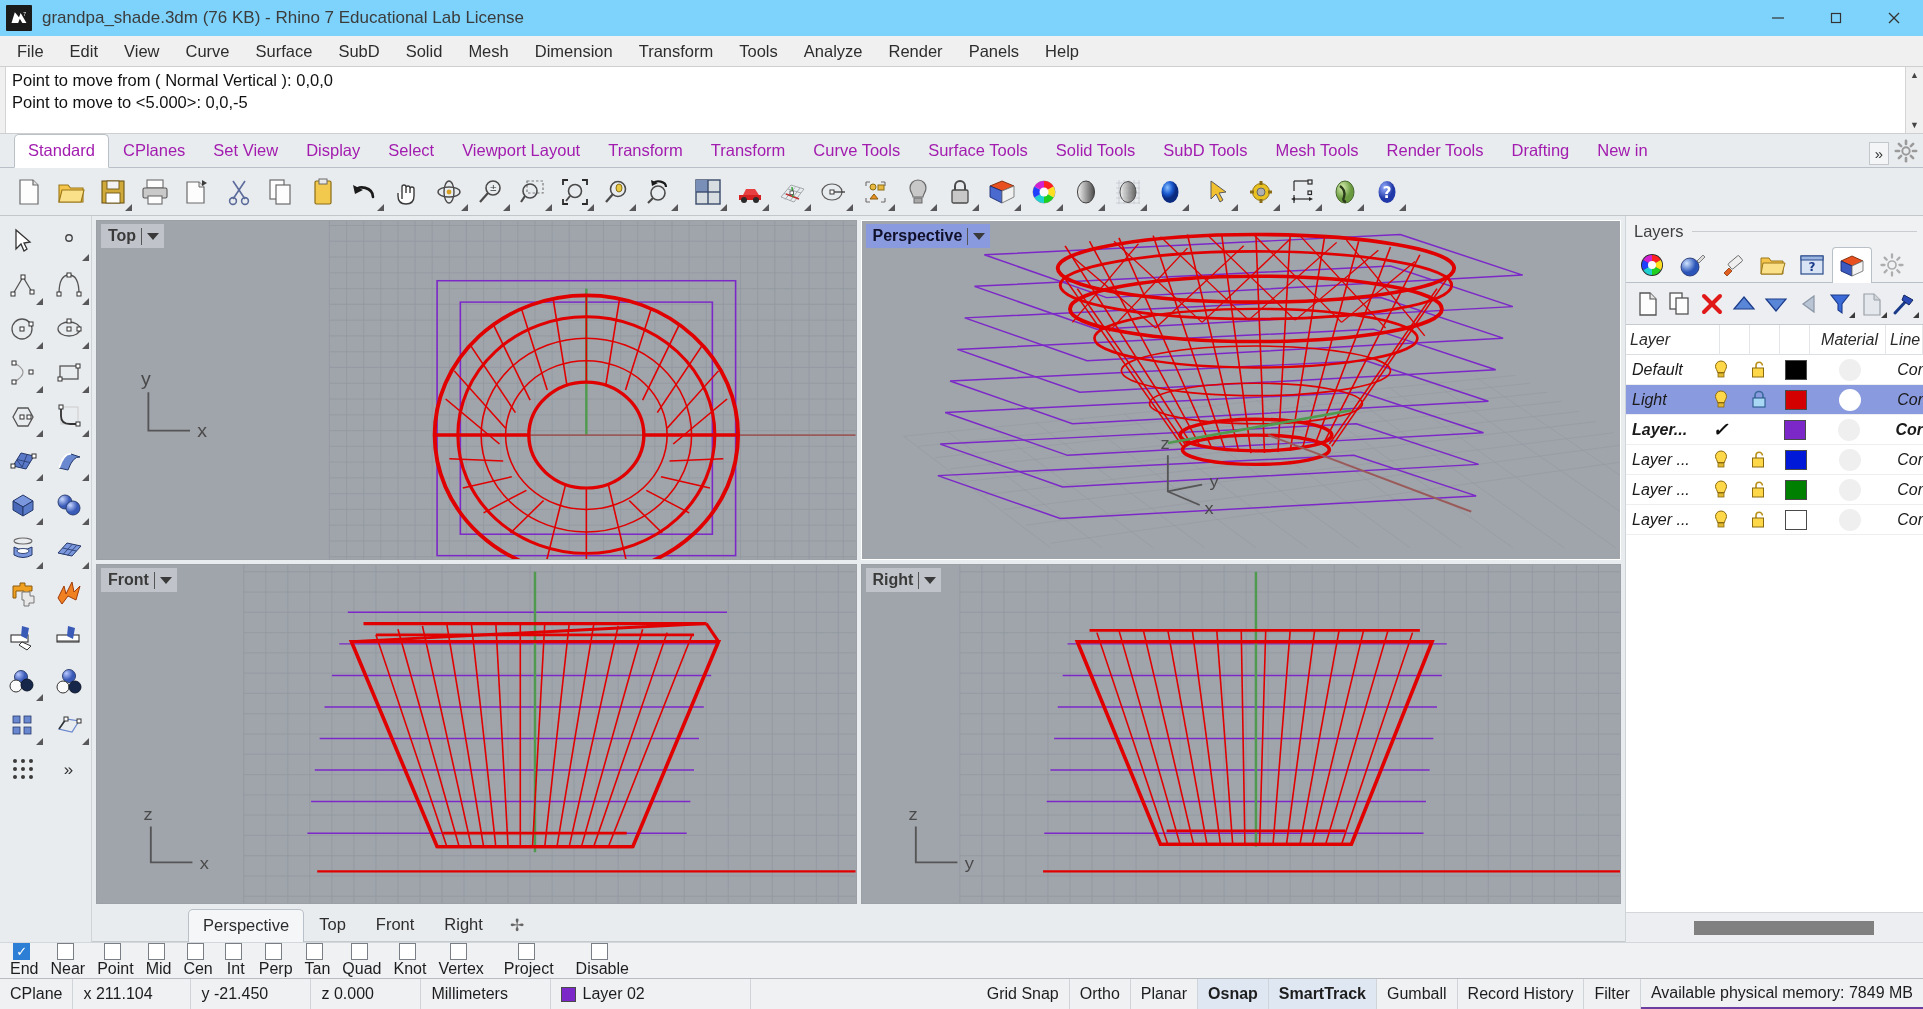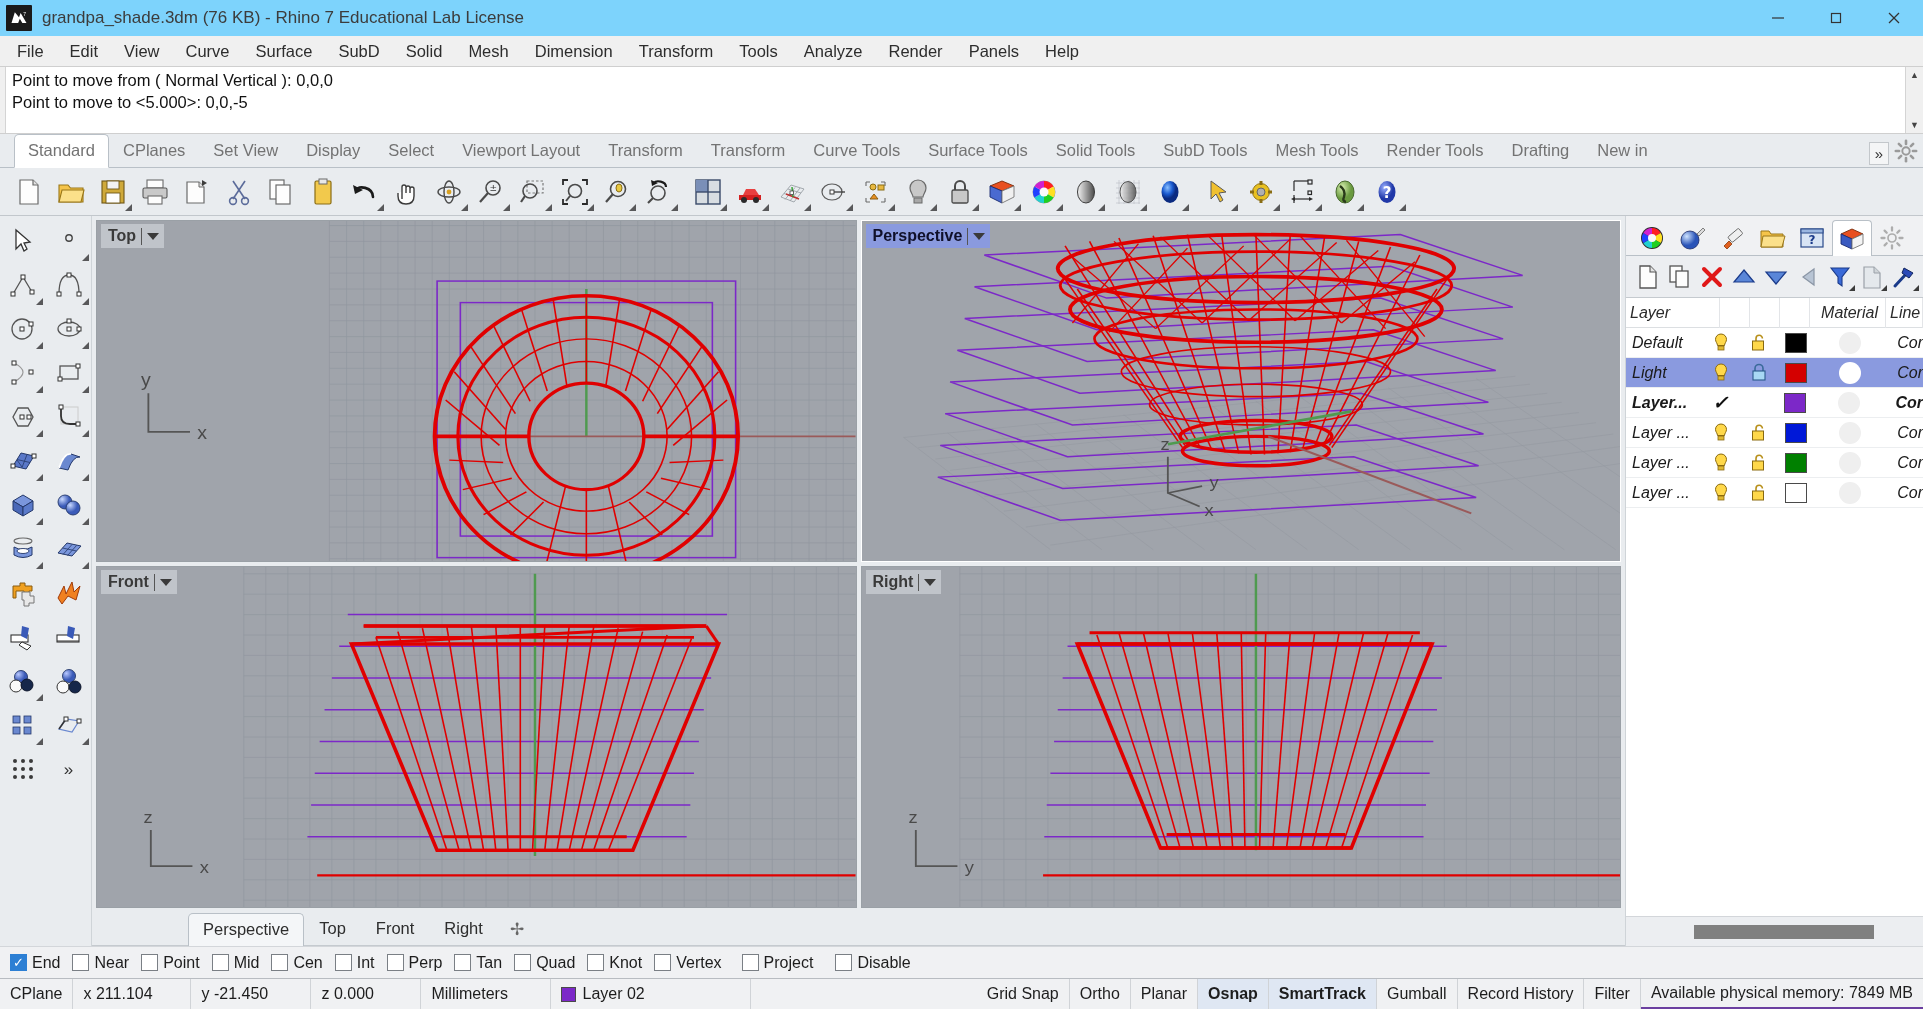--- a/index.html
+++ b/index.html
@@ -54,21 +54,21 @@
     display:flex; flex-direction:column; justify-content:space-between;
   }
   .cmd-arrow { height:16px; display:flex; align-items:center; justify-content:center; font-size:9px; color:#444;}
 
   
   .tabbar {
     flex: 0 0 34px; background:#e9ecef; display:flex; align-items:flex-end;
     border-bottom:1px solid #b9c0c7; position:relative; padding-left:14px;
   }
   .tab {
-    padding: 5px 13px 6px 13px; font-size:16.5px; color:#737373; line-height:21px;
+    padding: 5px 13px 6px 13px; font-size:16.5px; color:#a21caf; line-height:21px;
     white-space:nowrap; border:1px solid transparent; border-bottom:none;
   }
   .tab.active {
     background:#ffffff; border-color:#b9c0c7; border-bottom:1px solid #ffffff;
     border-radius:5px 5px 0 0; margin-bottom:-1px;
   }
   .tab-overflow {
     position:absolute; right:34px; bottom:2px; font-size:15px; color:#333;
     padding:2px 5px; border:1px solid #c3c7cb; background:#f4f5f6; line-height:17px;
   }
@@ -196,21 +196,21 @@
   .check { font-size:19px; color:#111; line-height:19px; }
 
   .lp-hscroll { height:30px; background:#eceef1; border-top:1px solid #d3d6da; display:flex; align-items:center; padding:0 8px; }
   .lp-hthumb { height:14px; background:#808080; width:180px; margin-left:60px; }
 
   
   .osnapbar {
     flex:0 0 32px; background:#f0f1f3; display:flex; align-items:center;
     padding-left:10px; border-top:1px solid #d3d6da;
   }
-  .osnap { display:flex; align-items:center; margin-right:12px; font-size:16px; color:#1d1d1d; }
+  .osnap { display:flex; align-items:center; margin-right:12px; font-size:16px; color:#1d1d1d;flex-direction:column; }
   .osnap .box {
     width:17px;height:17px;border:1px solid #7a7f85;background:#fff;margin-right:5px;
     display:flex;align-items:center;justify-content:center;
   }
   .osnap.on .box { background:#2c7fd4; border-color:#2c7fd4; }
   .osnap.on .box::after {
     content:'✓'; color:#fff; font-size:13px; line-height:13px;
   }
 
   
@@ -1309,20 +1309,24 @@
       <div class="vptabs">
         <div class="vptab active">Perspective</div>
         <div class="vptab">Top</div>
         <div class="vptab">Front</div>
         <div class="vptab">Right</div>
         <div class="vptab-add">✢</div>
       </div>
     </div>
 
     <div class="layerspanel">
+      <div class="lp-title">
+        <span>Layers</span>
+        <span class="rule"></span>
+      </div>
 
       <div class="lp-icontabs">
         <div class="lp-icontab">
           <svg viewBox="0 0 28 28">
               <circle cx="14" cy="14" r="11" fill="#2a2a2a"></circle>
             <path d="M14 14 L14 4 A10 10 0 0 1 22.7 9 Z" fill="#ff2020"></path>
             <path d="M14 14 L22.7 9 A10 10 0 0 1 22.7 19 Z" fill="#ffe020"></path>
             <path d="M14 14 L22.7 19 A10 10 0 0 1 14 24 Z" fill="#20d020"></path>
             <path d="M14 14 L14 24 A10 10 0 0 1 5.3 19 Z" fill="#20d0d0"></path>
             <path d="M14 14 L5.3 19 A10 10 0 0 1 5.3 9 Z" fill="#2040ff"></path>

